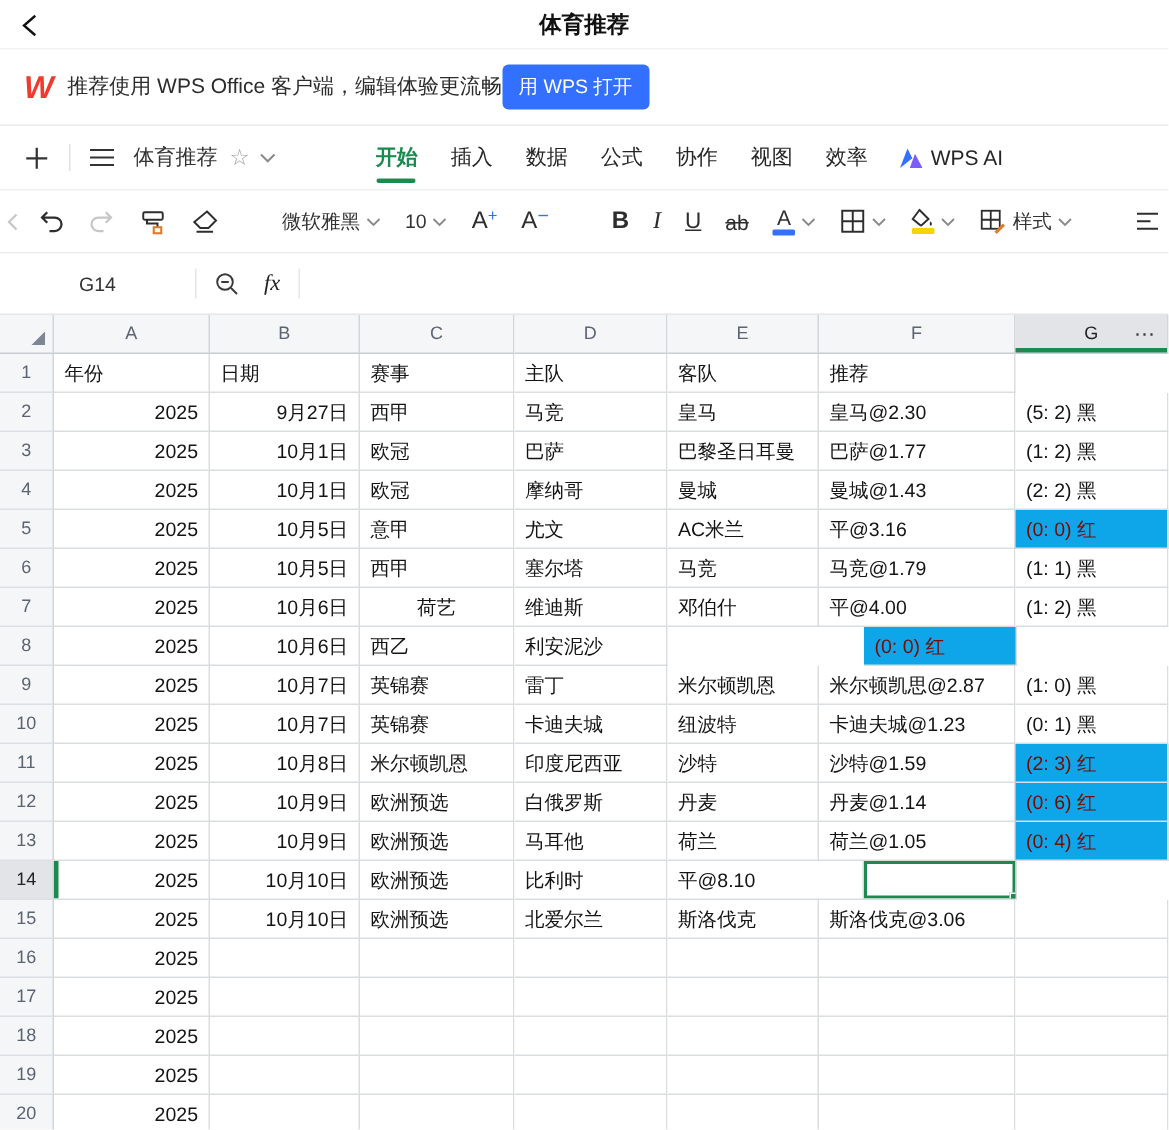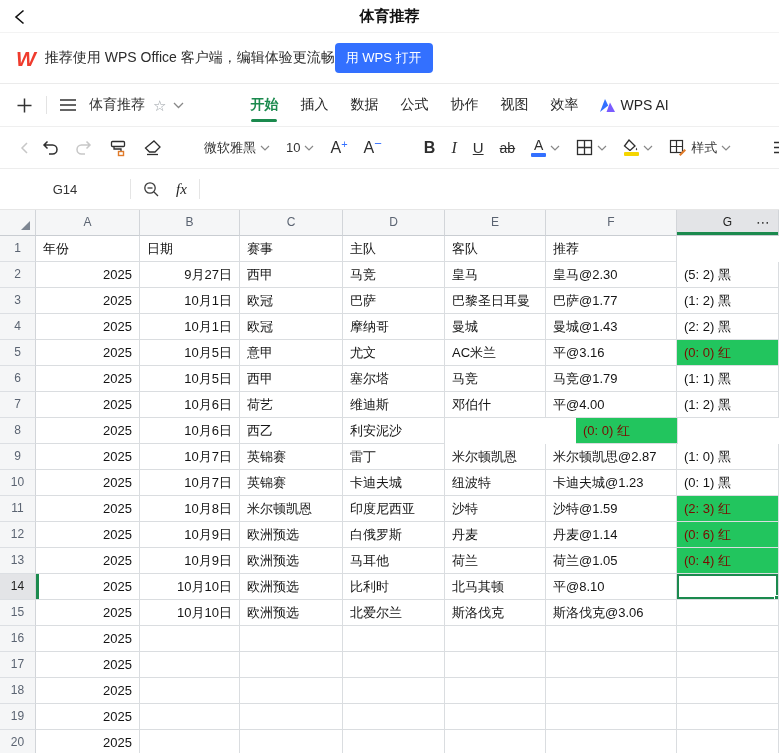--- a/index.html
+++ b/index.html
@@ -20,21 +20,21 @@
   .menubar{height:43px;display:flex;align-items:center;padding:0 16px;border-bottom:1px solid #efefef}
   .mi{display:flex;align-items:center;justify-content:center;color:#333;cursor:pointer}
   .vdiv{width:1px;height:18px;background:#e3e3e3;margin:0 13px}
   .doc-name{font-size:14px;color:#333;margin-right:8px}
   .star{color:#9aa0a6;font-size:15px;margin-right:7px;line-height:1}
   .menu-tabs{display:flex;align-items:center;gap:22px;margin-left:66px;font-size:14px;color:#262626;height:100%}
   .tab{height:100%;display:flex;align-items:center;gap:5px;position:relative;cursor:pointer;white-space:nowrap}
   .tab.active{color:#1b8a4e;font-weight:700}
   .tab.active::after{content:'';position:absolute;left:1px;right:1px;bottom:4px;height:3px;background:#1b8a4e;border-radius:2px}
   
-  .toolbar{height:42px;display:flex;align-items:center;padding:0 16px;border-bottom:1px solid #ededed;
+  .toolbar{height:42px;display:flex;align-items:center;padding:0 0;border-bottom:1px solid #ededed;
     white-space:nowrap;overflow:hidden}
   .tbi{height:32px;display:flex;align-items:center;justify-content:center;padding:0 8px;color:#2e2e2e;
     font-size:15px;cursor:pointer;flex:0 0 auto}
   .tbi.disabled{color:#c7c7c7}
   .tb-label{font-size:13px;color:#333}
   .chev{margin-left:4px}
   .b-label{font-weight:700;font-size:16px}
   .i-label{font-style:italic;font-family:"Liberation Serif",serif;font-size:16px}
   .u-label{text-decoration:underline;font-size:15px}
   .ab-label{text-decoration:line-through;font-size:14px}
@@ -62,21 +62,21 @@
   .col-indicator{position:absolute;left:0;right:0;bottom:0;height:3px;background:#1b8a4e}
   .more-cols{position:absolute;right:7px;top:0;bottom:0;display:flex;align-items:center;
     font-size:14px;color:#3c3c3c;letter-spacing:1px;cursor:pointer}
   .g-row-h{width:36px;flex:0 0 36px;background:#f5f6f7;border-right:1px solid #d2d5d9;border-bottom:1px solid #dcdfe3;
     text-align:center;font-size:12px;color:#5b6472;line-height:25px;cursor:pointer}
   .g-row-h.sel{background:#e3e4e7;color:#222}
   .g-cell{border-right:1px solid #dadde0;border-bottom:1px solid #dadde0;font-size:13px;color:#141414;
     padding:0 7px;line-height:25px;white-space:nowrap;overflow:hidden;position:relative;background:#fff;
     cursor:cell;flex:0 0 auto}
   .g-cell.right{text-align:right}
-  .g-cell.red{background:#22c55e;color:#7a0a00}
+  .g-cell.red{background:#0ea5e9;color:#7a0a00}
   .row-indicator{position:absolute;left:0;top:0;bottom:0;width:3px;background:#1b8a4e}
   .sel-box{position:absolute;left:0;top:0;right:0;bottom:0;border:2px solid #1b8a4e;z-index:2;pointer-events:none}
   .sel-handle{position:absolute;right:-4px;bottom:-4px;width:8px;height:8px;background:#1b8a4e;
     border:1px solid #fff;z-index:3;cursor:crosshair}
 </style>
 </head>
 <body>
 
 <div class="topbar">
   <div class="back-btn">
@@ -341,21 +341,21 @@
       <div class="g-cell" style="width: 103px;"><span>西甲</span></div>
       <div class="g-cell" style="width: 102px;"><span>塞尔塔</span></div>
       <div class="g-cell" style="width: 101px;"><span>马竞</span></div>
       <div class="g-cell" style="width: 131px;"><span>马竞@1.79</span></div>
       <div class="g-cell" style="width: 102px;"><span>(1: 1) 黑</span></div>
     </div>
     <div class="g-row">
       <div class="g-row-h">7</div>
       <div class="g-cell right" style="width: 104px;"><span>2025</span></div>
       <div class="g-cell right" style="width: 100px;"><span>10月6日</span></div>
-      <div class="g-cell" style="width: 103px;"><span>荷艺</span></div>
+      <div class="g-cell" style="width: 103px; text-align: center;"><span>荷艺</span></div>
       <div class="g-cell" style="width: 102px;"><span>维迪斯</span></div>
       <div class="g-cell" style="width: 101px;"><span>邓伯什</span></div>
       <div class="g-cell" style="width: 131px;"><span>平@4.00</span></div>
       <div class="g-cell" style="width: 102px;"><span>(1: 2) 黑</span></div>
     </div>
     <div class="g-row">
       <div class="g-row-h">8</div>
       <div class="g-cell right" style="width: 104px;"><span>2025</span></div>
       <div class="g-cell right" style="width: 100px;"><span>10月6日</span></div>
       <div class="g-cell" style="width: 103px;"><span>西乙</span></div>
@@ -412,21 +412,20 @@
       <div class="g-cell" style="width: 101px;"><span>荷兰</span></div>
       <div class="g-cell" style="width: 131px;"><span>荷兰@1.05</span></div>
       <div class="g-cell red" style="width: 102px;"><span>(0: 4) 红</span></div>
     </div>
     <div class="g-row">
       <div class="g-row-h sel">14</div>
       <div class="g-cell right" style="width: 104px;"><span>2025</span><div class="row-indicator"></div></div>
       <div class="g-cell right" style="width: 100px;"><span>10月10日</span></div>
       <div class="g-cell" style="width: 103px;"><span>欧洲预选</span></div>
       <div class="g-cell" style="width: 102px;"><span>比利时</span></div>
-      <div class="g-cell" style="width: 101px;"><span>北马其顿</span></div>
       <div class="g-cell" style="width: 131px;"><span>平@8.10</span></div>
       <div class="g-cell" style="width: 102px;"><span></span><div class="sel-box"></div><div class="sel-handle"></div></div>
     </div>
     <div class="g-row">
       <div class="g-row-h">15</div>
       <div class="g-cell right" style="width: 104px;"><span>2025</span></div>
       <div class="g-cell right" style="width: 100px;"><span>10月10日</span></div>
       <div class="g-cell" style="width: 103px;"><span>欧洲预选</span></div>
       <div class="g-cell" style="width: 102px;"><span>北爱尔兰</span></div>
       <div class="g-cell" style="width: 101px;"><span>斯洛伐克</span></div>

